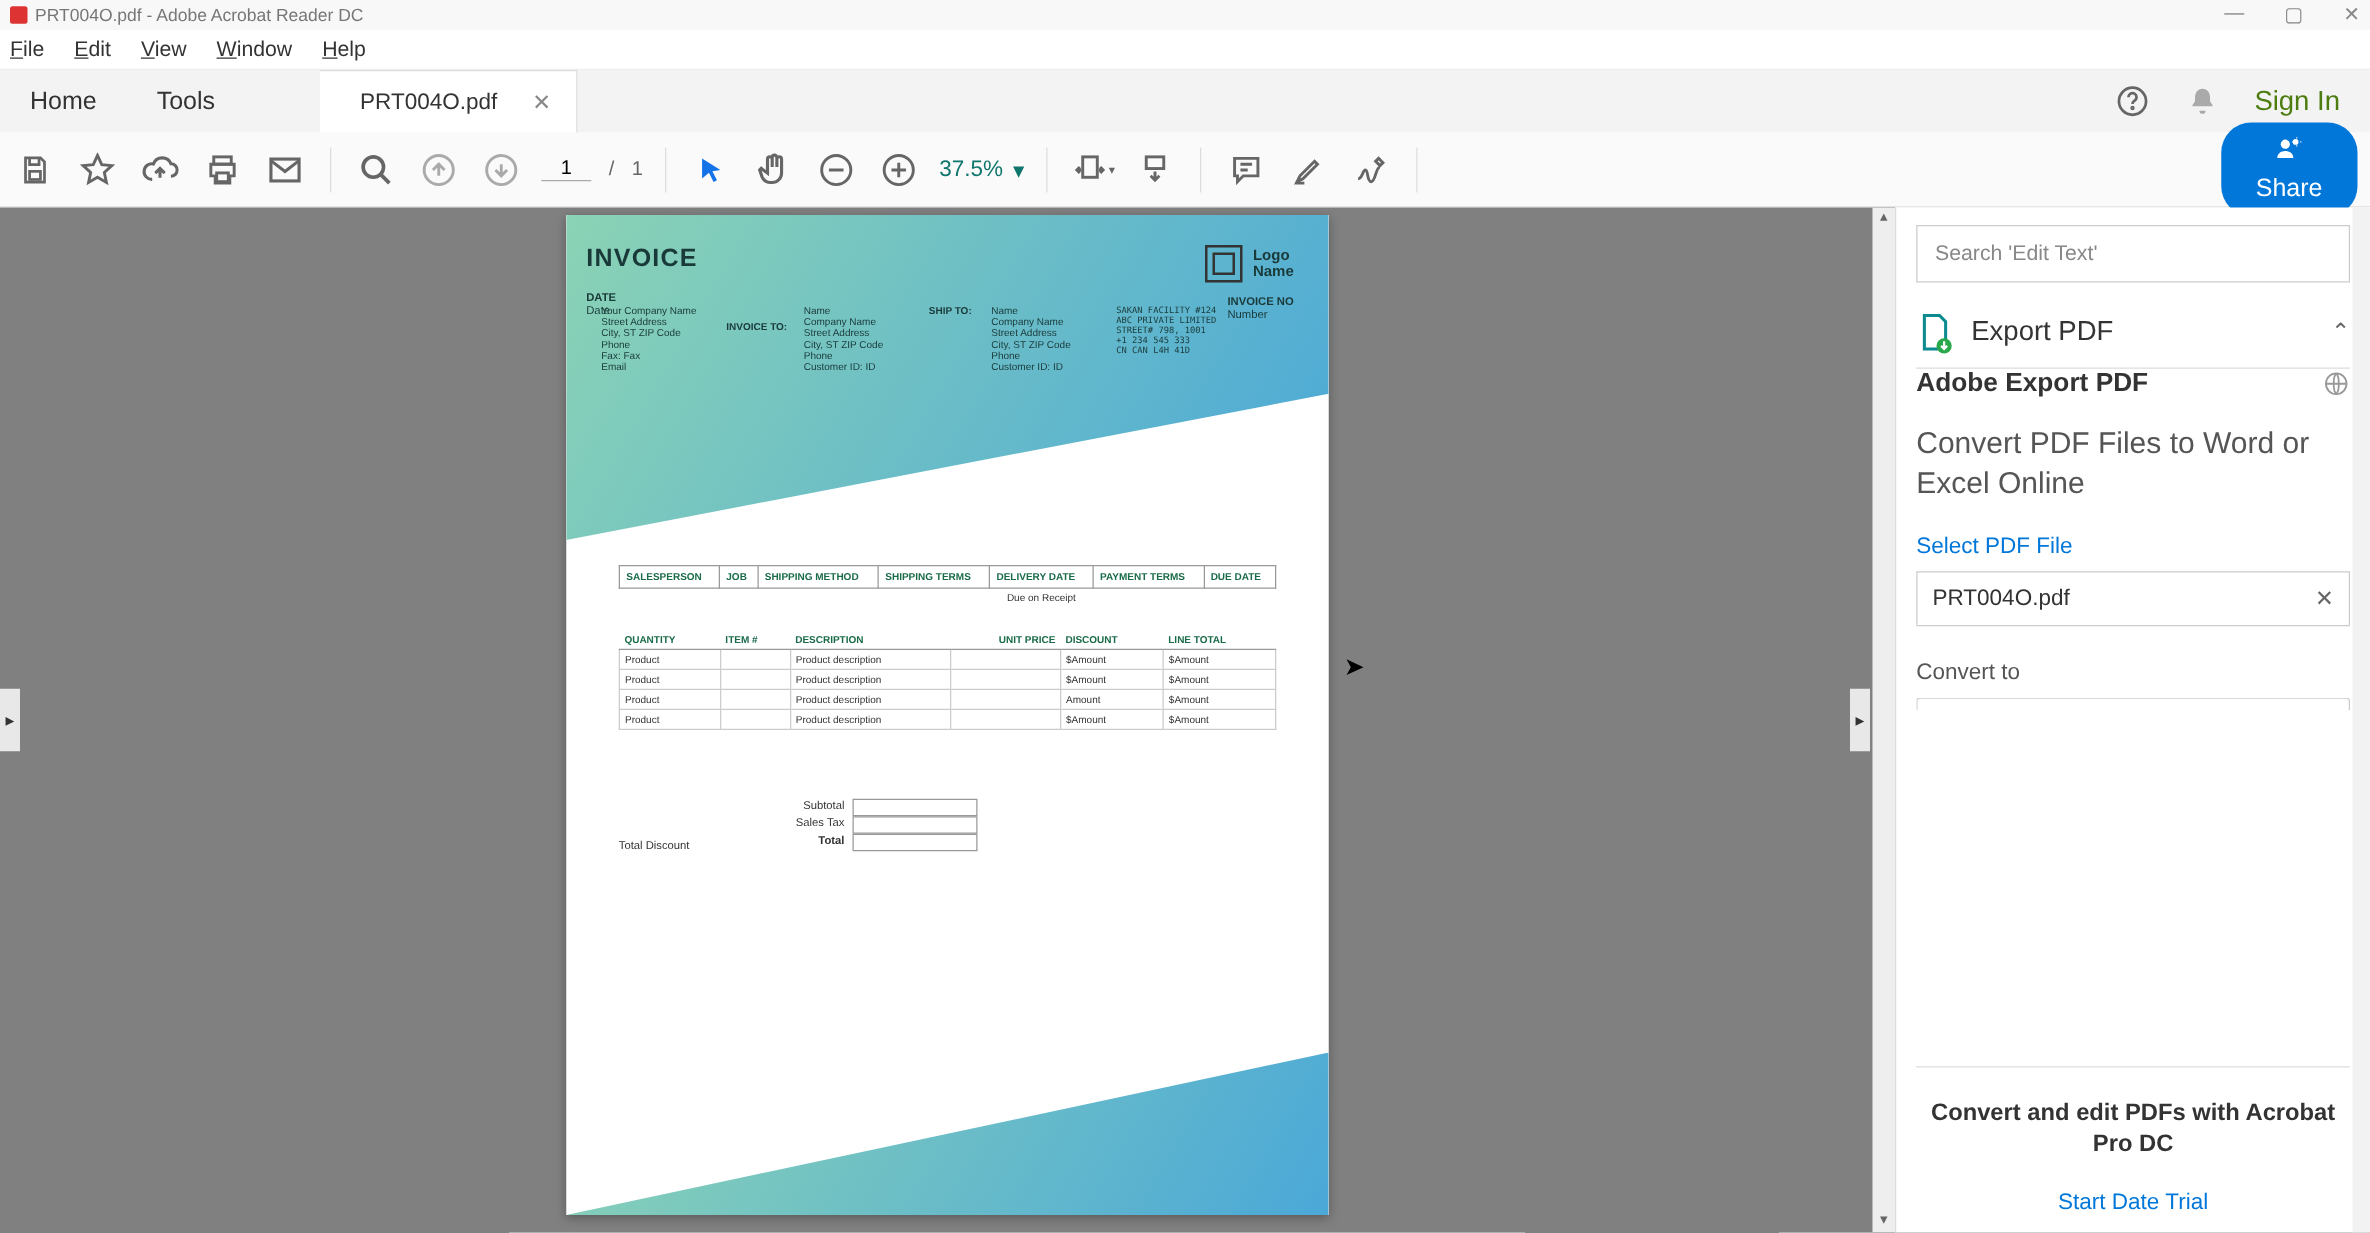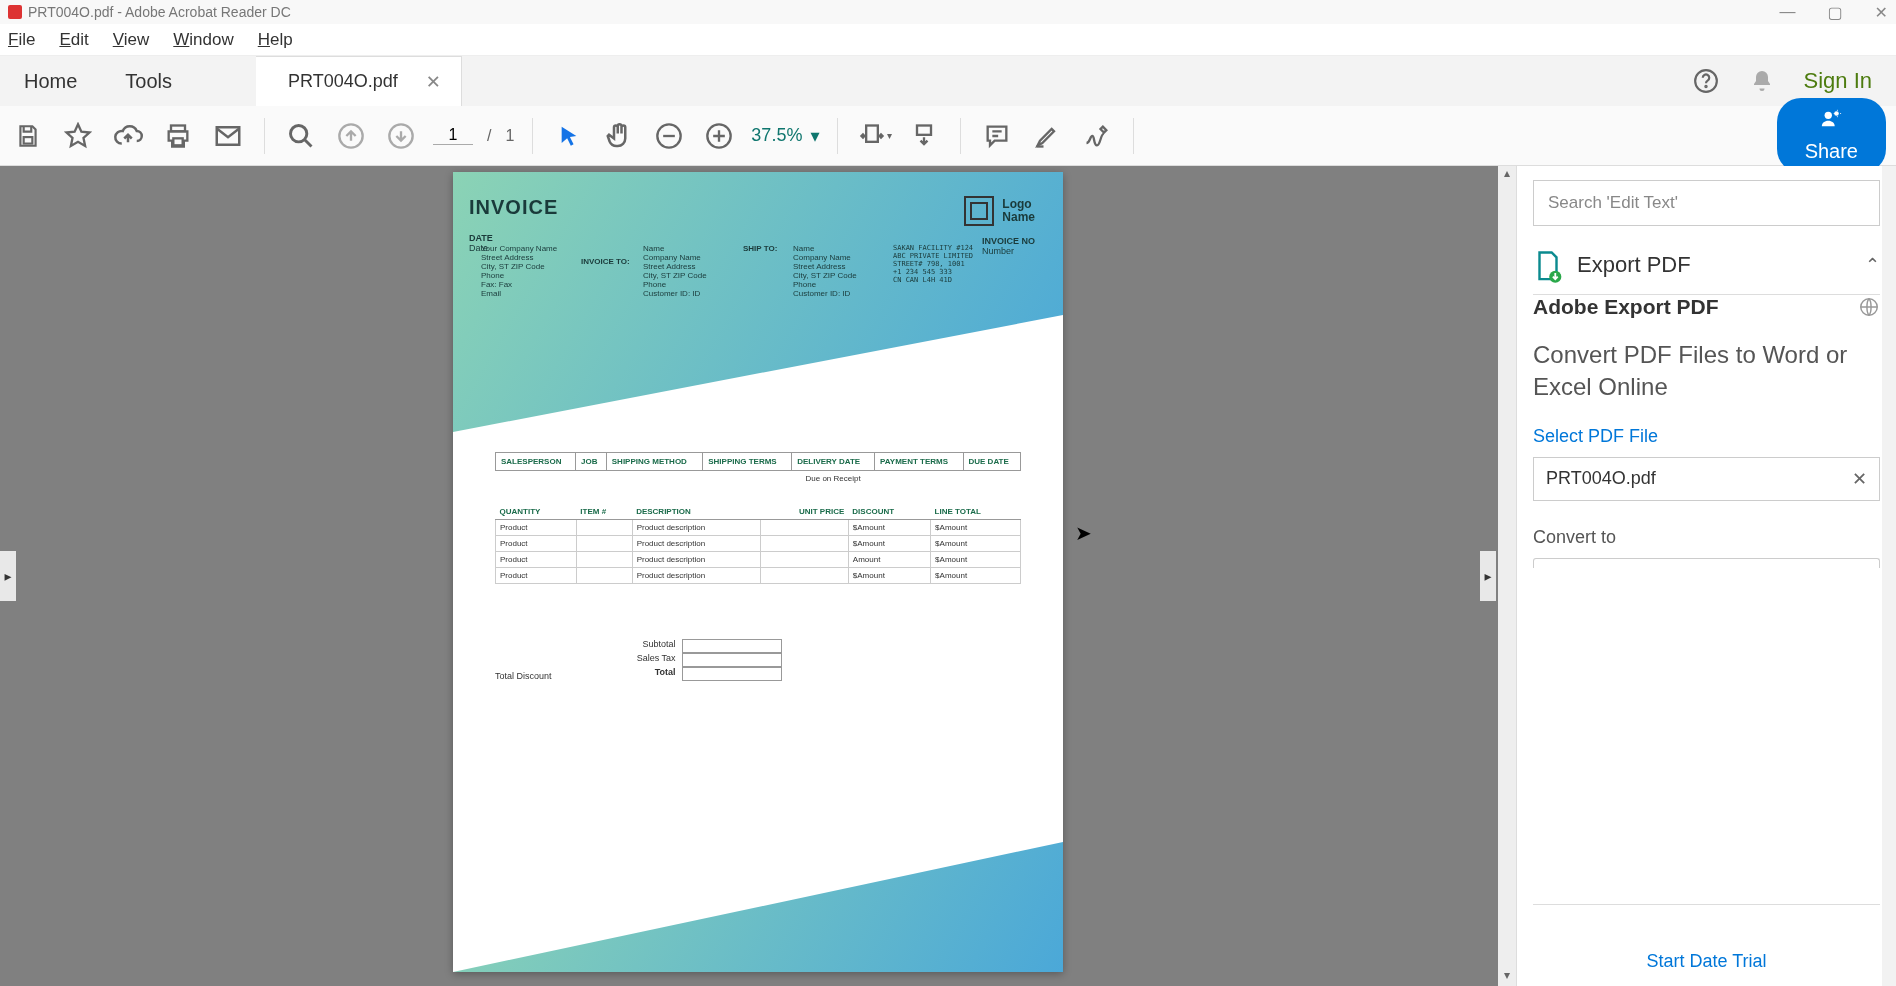--- a/index.html
+++ b/index.html
@@ -439,17 +439,18 @@
     <div class="selectlabel">Select PDF File</div>
     <div class="filebox">
       <span class="fname">PRT004O.pdf</span>
       <span class="clear">✕</span>
     </div>
 
     <div class="convertto">Convert to</div>
     <div style="border:1px solid #ccc;border-bottom:none;height:10px;margin-top:10px;border-radius:3px 3px 0 0"></div>
 
     <div class="promo">
+      <div class="ptext">Convert and edit PDFs with Acrobat Pro DC</div>
       <div class="ptrial">Start Date Trial</div>
     </div>
     <div class="rightscroll"></div>
   </div>
 </div>
 
 </body></html>

